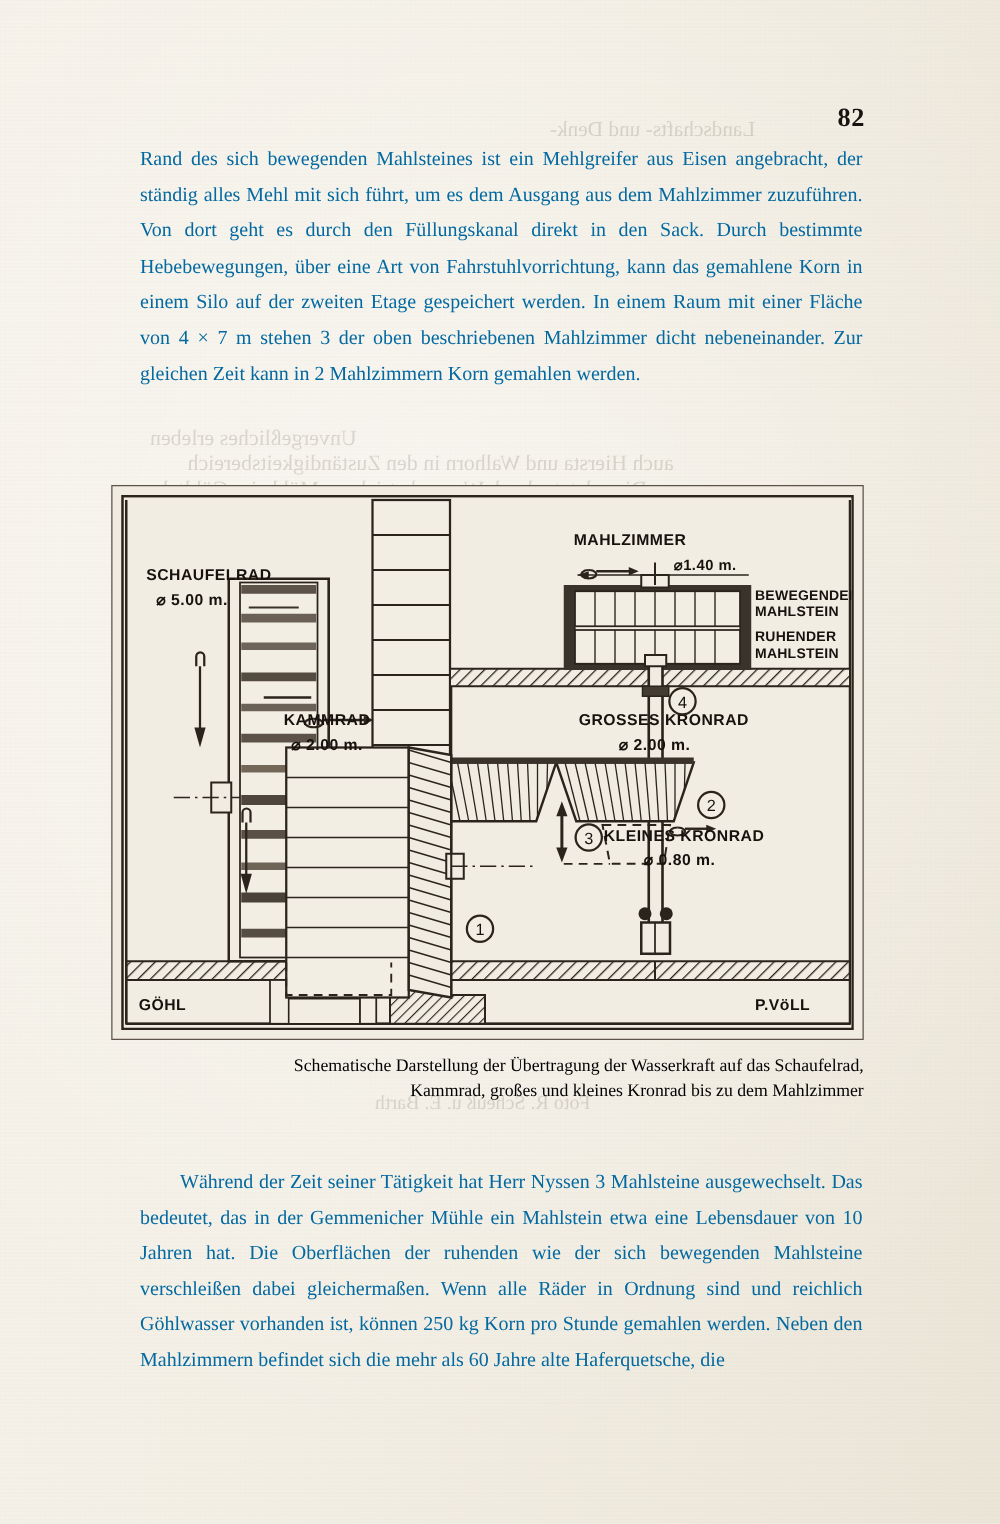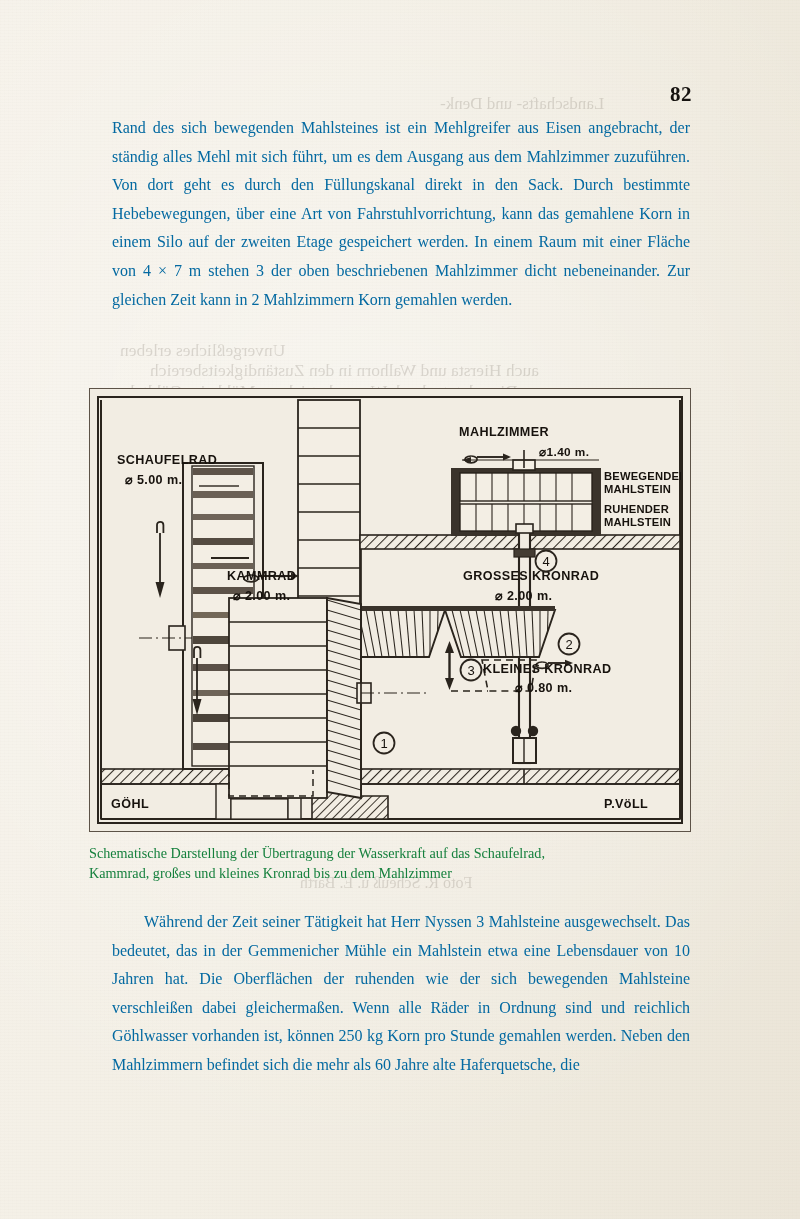--- a/index.html
+++ b/index.html
@@ -79,21 +79,21 @@
     left: 112px;
     width: 578px;
     text-align: justify;
     text-justify: inter-word;
     font-size: 16px;
     line-height: 28.6px;
     color: #0369a1;
   }
   #para-top { top: 114px; }
   #para-bottom { top: 908px; }
-  #para-bottom .indent { text-indent: 32px; }
+  #para-bottom .indent { text-indent: 32px; margin-top: 24px; }
   .body-col p { margin: 0; }
 
   
   .figure {
     position: absolute;
     left: 89px;
     top: 388px;
     width: 602px;
   }
   .fig-frame-outer {
@@ -112,24 +112,24 @@
     border: 2.5px solid #2a241d;
     box-sizing: border-box;
     overflow: hidden;
     background: #f2ede3;
   }
   .fig-svg { display: block; }
 
   .fig-caption {
     margin-top: 11px;
     width: 602px;
-    text-align: left;
+    text-align: right;
     font-size: 14.2px;
     line-height: 20px;
-    color: #15803d;
+    color: #000000;
   }
 
   
   svg text.lbl {
     font-family: "Liberation Sans", sans-serif;
     font-weight: 700;
     fill: #17120d;
     letter-spacing: 0.4px;
   }
   svg text.lbl-sm {

